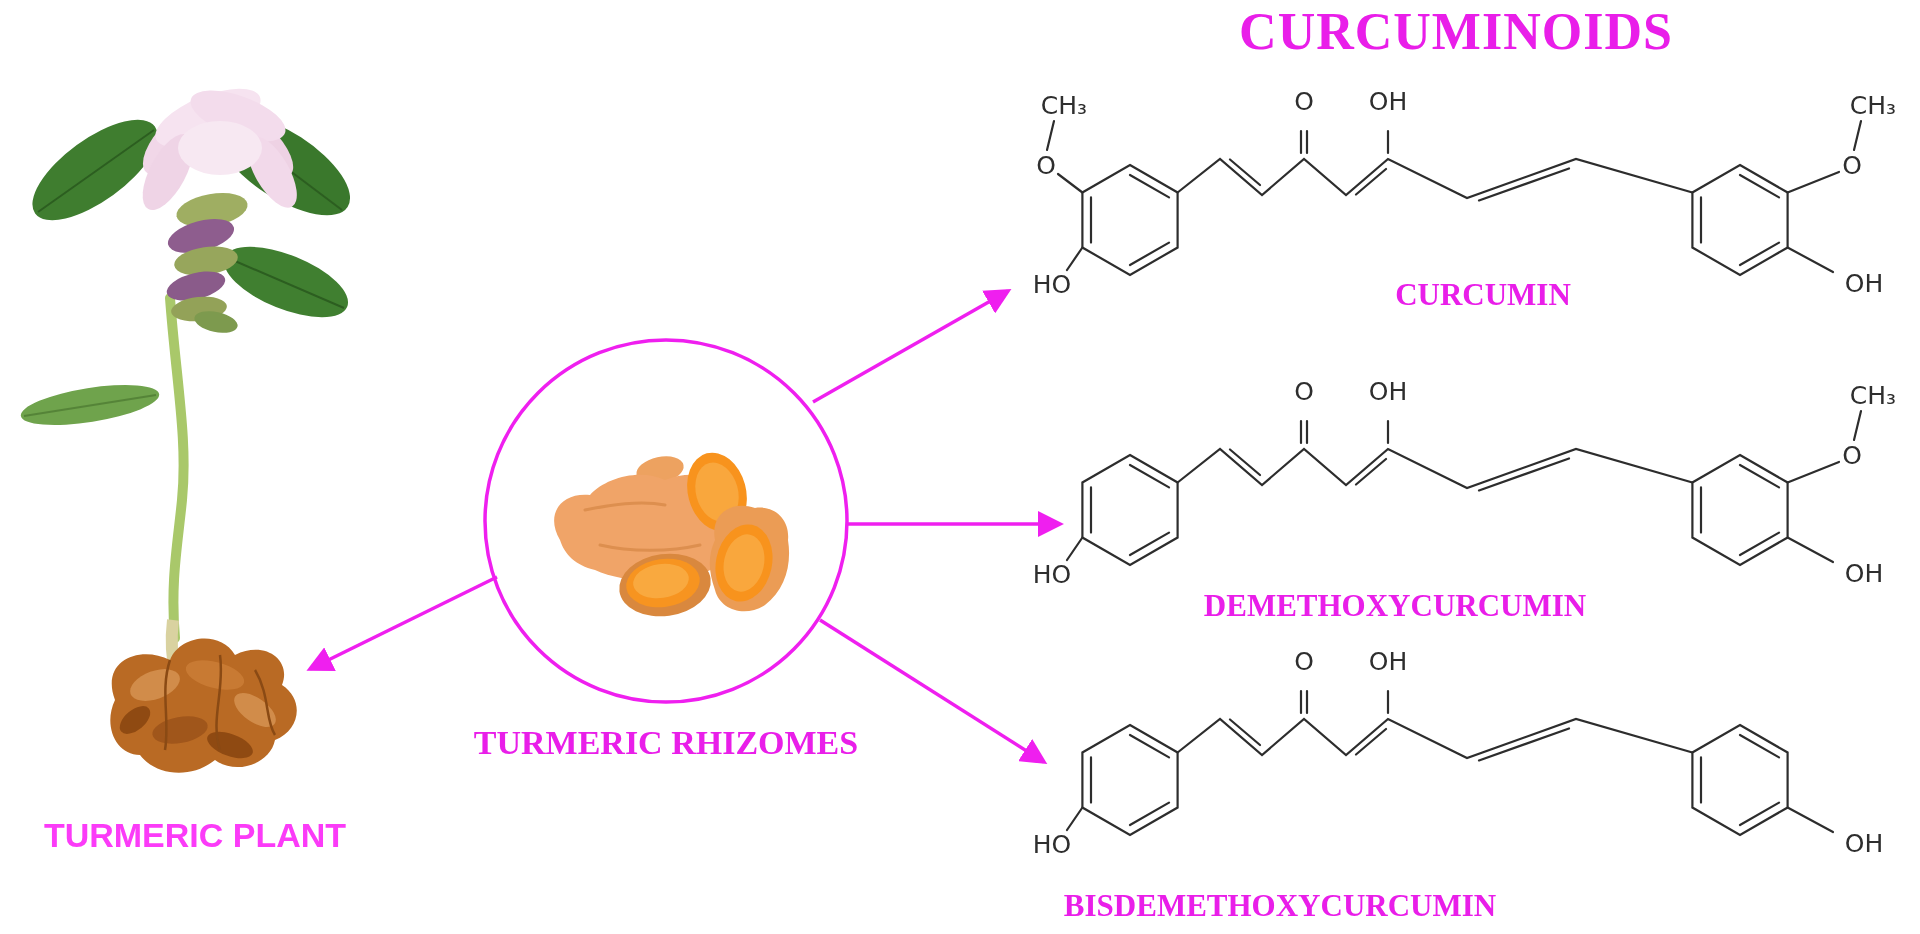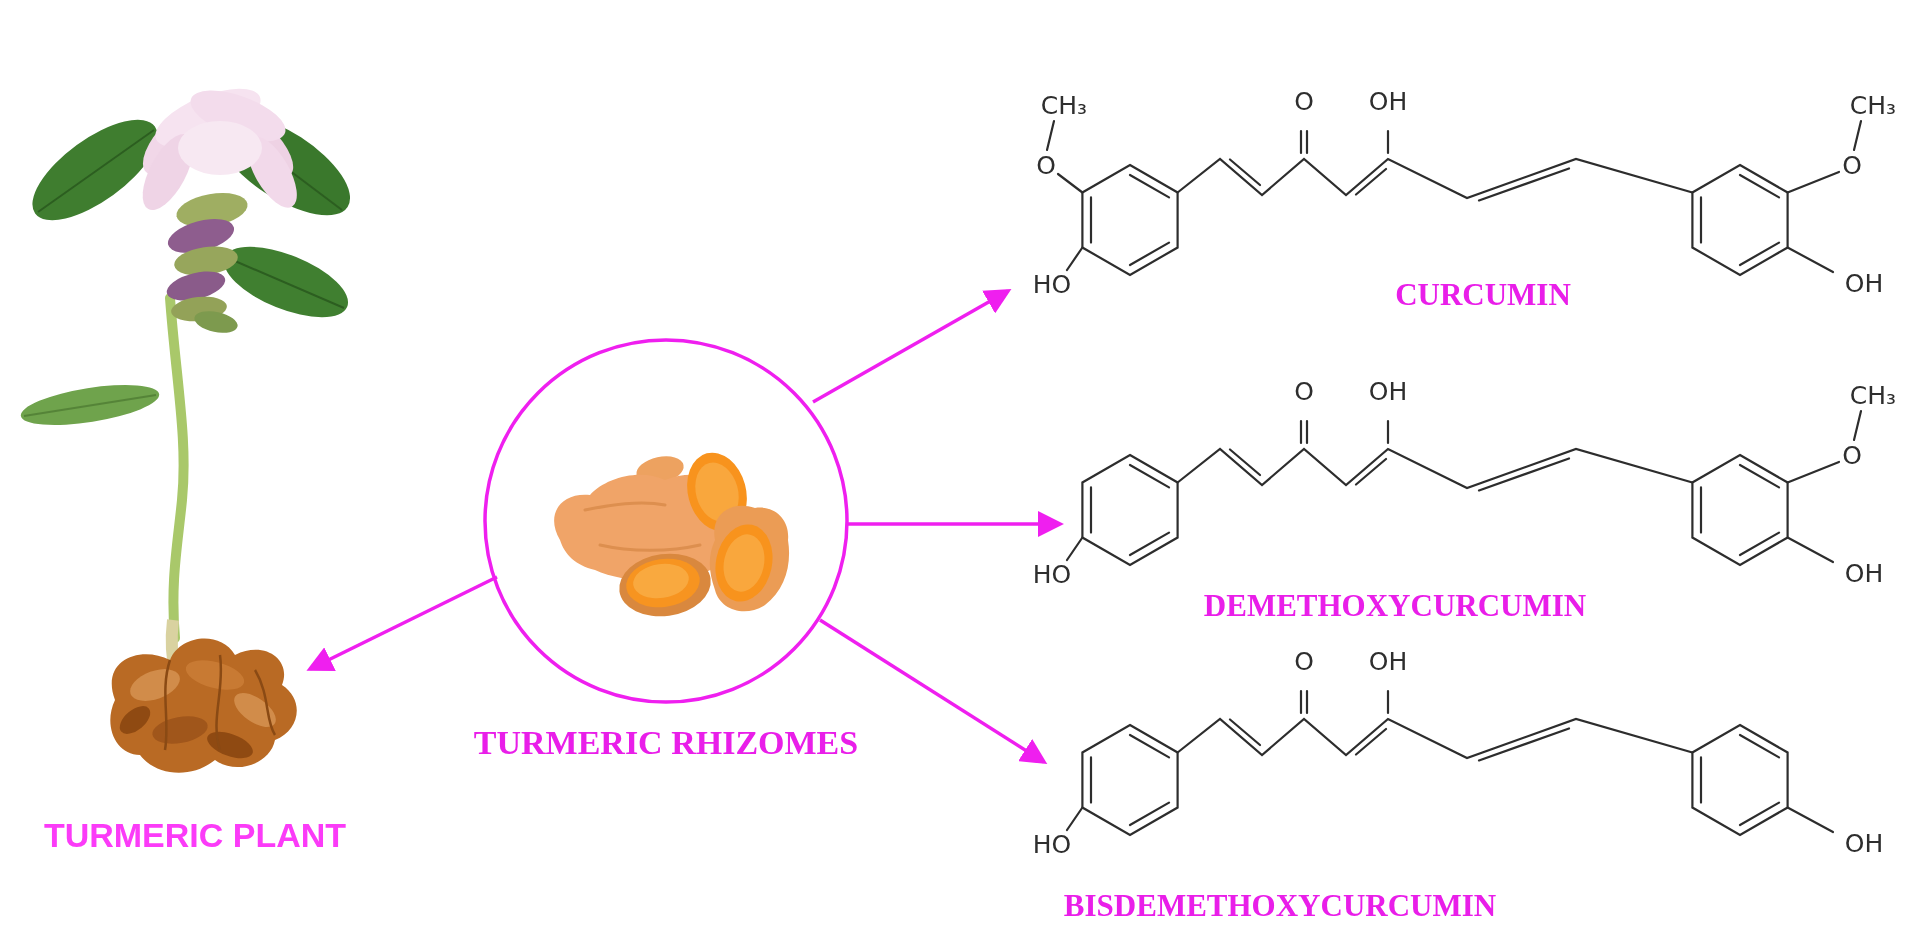--- a/index.html
+++ b/index.html
@@ -18,20 +18,21 @@
   .mol text{font:25px "DejaVu Sans",sans-serif;fill:#2e2e2e;
             text-anchor:middle;dominant-baseline:middle;}
   .mol text.molname{font:bold 31px "Liberation Serif",serif;fill:#e91ee9;}
   #overlay{left:0;top:0;}
 </style>
 </head>
 <body>
 
 <div id="canvas">
 
+  <div id="title" class="abs">CURCUMINOIDS</div>
 
   <svg class="abs" style="left:20px;top:60px" width="340" height="750" viewBox="0 0 340 750">
 
     <g>
       <ellipse cx="75" cy="110" rx="74" ry="31" fill="#3f7d2f" transform="rotate(-36 75 110)"></ellipse>
       <path d="M18,152 L134,70" stroke="#2c5e20" stroke-width="2" fill="none"></path>
       <ellipse cx="263" cy="105" rx="77" ry="33" fill="#3a782c" transform="rotate(33 263 105)"></ellipse>
       <path d="M205,62 L322,150" stroke="#2c5e20" stroke-width="2" fill="none"></path>
       <ellipse cx="266" cy="222" rx="66" ry="27" fill="#407f30" transform="rotate(22 266 222)"></ellipse>
       <path d="M208,198 L324,248" stroke="#2c5e20" stroke-width="2" fill="none"></path>

